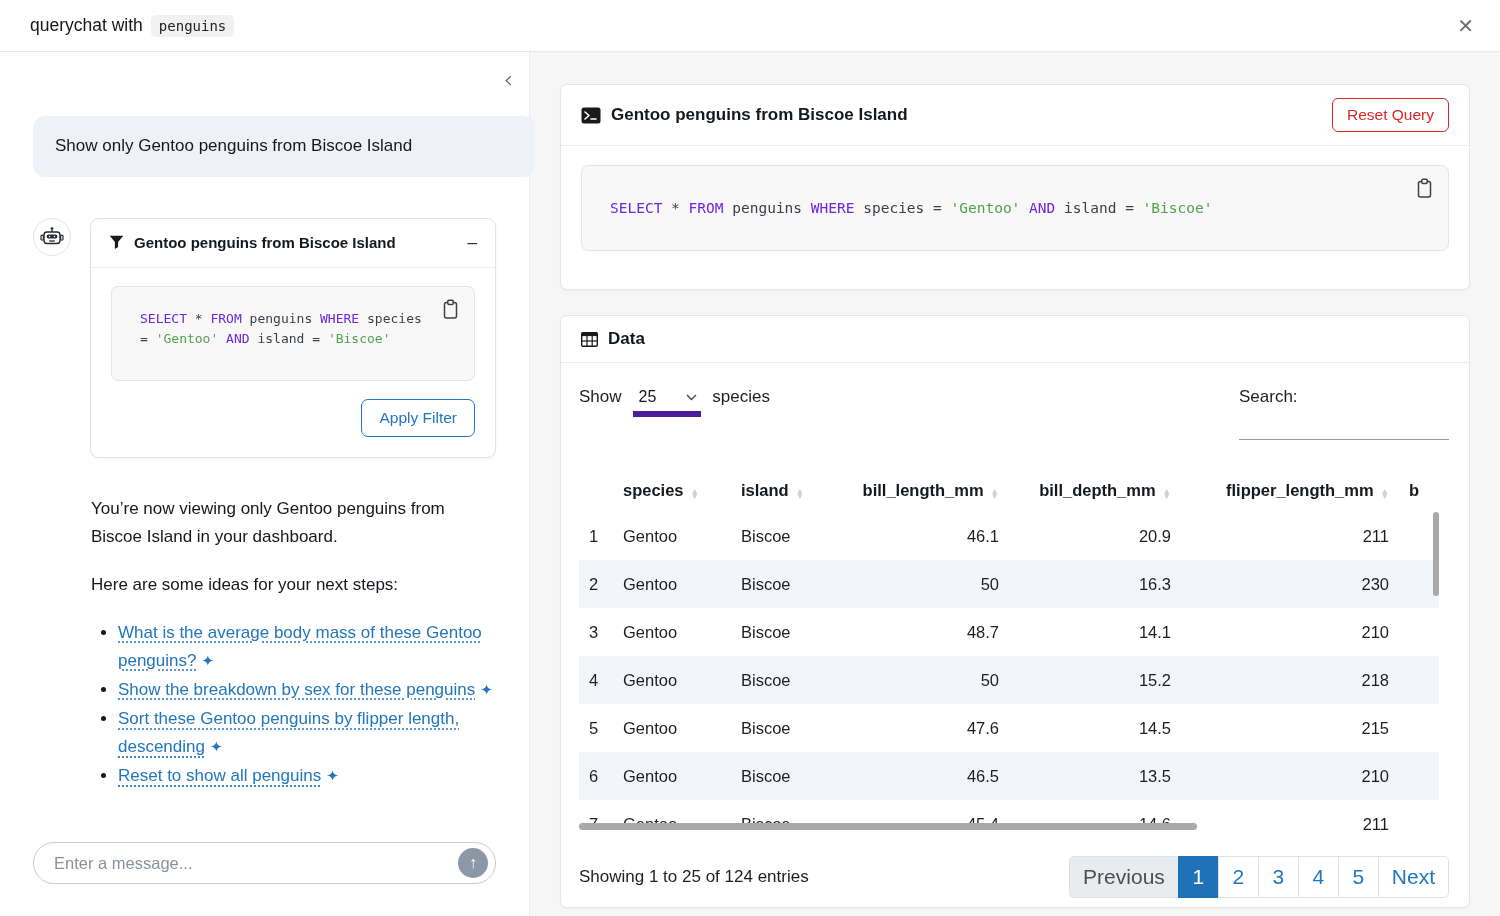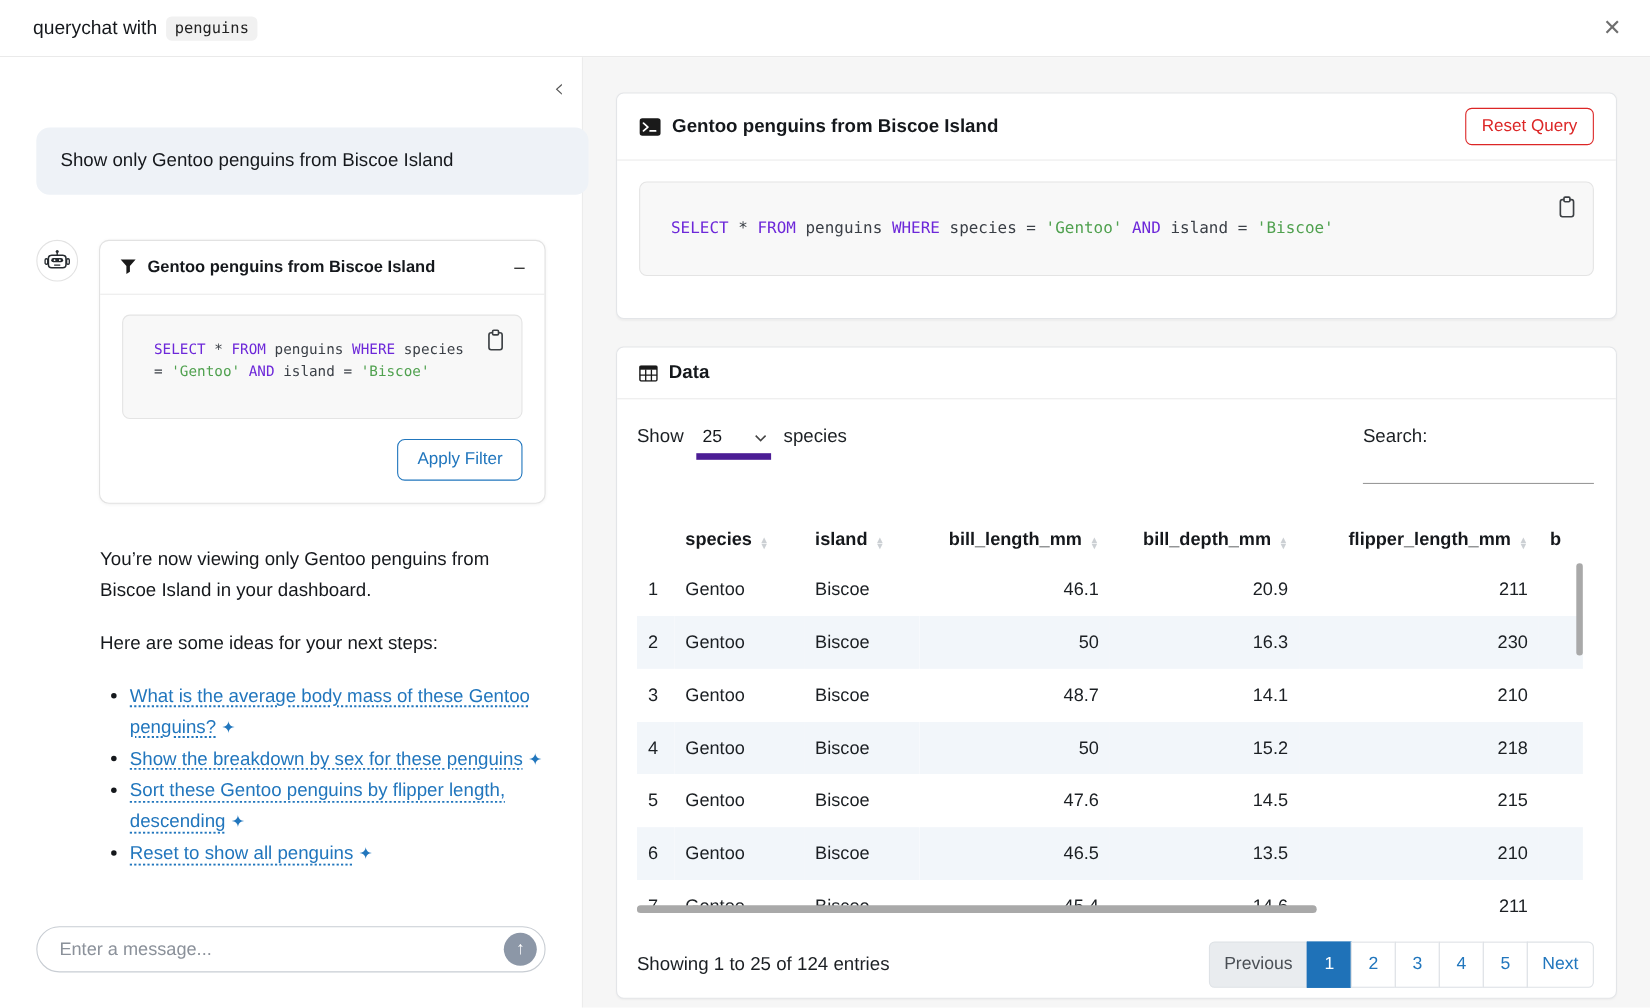--- a/index.html
+++ b/index.html
@@ -95,21 +95,21 @@
 
   .hscrollbar { position:absolute; left:0; bottom:4px; width:618px; height:7px;
     background:#a9a9a9; border-radius:4px; }
   .vscrollbar { position:absolute; right:0; top:44px; width:6px; height:84px;
     background:#a9a9a9; border-radius:3px; }
 
   .dt-footer { display:flex; align-items:center; justify-content:space-between;
     padding:22px 20px 0 18px; font-size:17px; }
   .pagination { display:flex; }
   .page-btn { min-width:41px; height:42px; border:1px solid #dee2e6; background:#fff; color:#2176bd;
-    font-size:16px; display:flex; align-items:center; justify-content:center; padding:0 13px;
+    font-size:21px; display:flex; align-items:center; justify-content:center; padding:0 13px;
     margin-left:-1px; cursor:pointer; font-family:inherit; }
   .page-btn.first { border-radius:5px 0 0 5px; margin-left:0; }
   .page-btn.last { border-radius:0 5px 5px 0; }
   .page-btn.disabled { background:#e9ecef; color:#4a4f55; }
   .page-btn.active { background:#1f72b8; border-color:#1f72b8; color:#fff; }
 
   .icon { display:inline-flex; flex:none; }
 </style>
 </head>
 <body>

